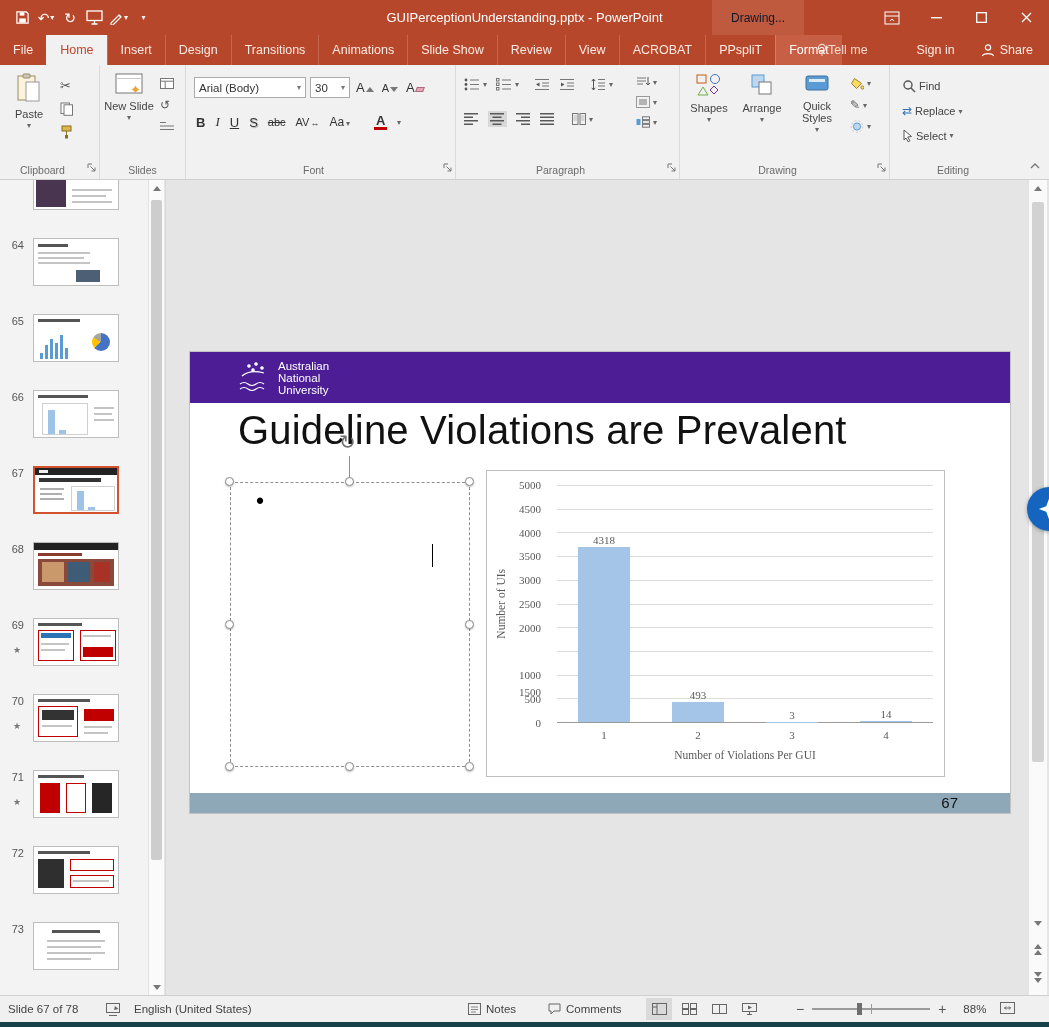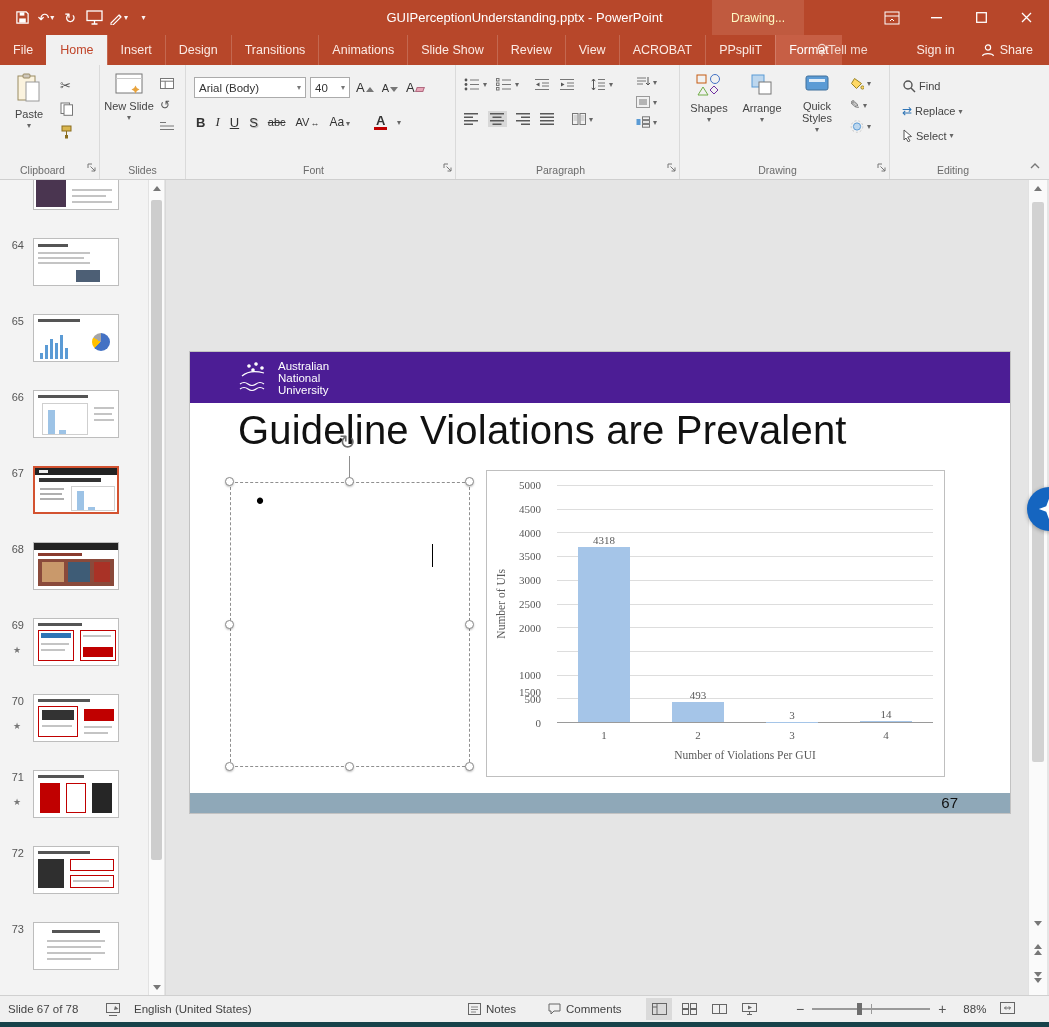--- a/index.html
+++ b/index.html
@@ -6,21 +6,21 @@
   html,body{width:1049px;height:1027px;}
   body{position:relative;overflow:hidden;background:#E5E5E5;font-family:"Liberation Sans",sans-serif;font-size:12px;color:#333;}
 
   
   .titlebar{position:absolute;top:0;left:0;right:0;height:35px;background:#B7472A;color:#fff;}
   .qa{position:absolute;left:10px;top:0;height:35px;display:flex;align-items:center;}
   .qa-item{display:flex;align-items:center;justify-content:center;min-width:24px;height:35px;padding:0 3px;color:#fff;}
   .qa-item .glyph{font-size:14px;line-height:1;}
   .qa-caret{font-size:8px;margin-left:1px;opacity:.95;}
   .tb-title{position:absolute;left:0;right:0;top:0;height:35px;display:flex;align-items:center;justify-content:center;font-size:13px;pointer-events:none;}
-  .ctx-chip{position:absolute;left:712px;top:0;width:92px;height:35px;background:#C05A3F;display:flex;align-items:center;justify-content:center;color:#fef9c3;font-size:12px;}
+  .ctx-chip{position:absolute;left:712px;top:0;width:92px;height:35px;background:#C05A3F;display:flex;align-items:center;justify-content:center;color:#0f172a;font-size:12px;}
   .win-cluster{position:absolute;right:0;top:0;height:35px;display:flex;}
   .win-btn{width:45px;height:35px;display:flex;align-items:center;justify-content:center;}
 
   
   .tabs{position:absolute;top:35px;left:0;right:0;height:30px;background:#B7472A;display:flex;color:#FBEAE4;font-size:12.5px;}
   .tab{display:flex;align-items:center;padding:0 13px;border-left:1px solid rgba(255,255,255,.18);}
   .tab:first-child{border-left:none;}
   .tab.active{background:#F1F1F1;color:#C0452A;border-left-color:transparent;}
   .tab.contextual{background:#C75F45;color:#fff;}
   .tabs-right{position:absolute;right:0;top:0;height:30px;display:flex;align-items:center;gap:26px;padding-right:16px;color:#FBEAE4;}
@@ -305,21 +305,21 @@
     </div>
     <div class="glabel full">Slides</div>
   </div>
 
   <div class="rgroup" style="left:186px;width:270px;">
     <div class="combo" style="left:8px;top:12px;width:112px;justify-content:space-between;">
       <span>Arial (Body)</span>
         <span class="cmb-caret">▾</span>
     </div>
     <div class="combo" style="left:124px;top:12px;width:40px;">
-      <span>40</span>
+      <span>30</span>
         <span class="cmb-caret">▾</span>
     </div>
     <div class="row" style="left:170px;top:12px;gap:8px;height:21px;">
       <button class="ltr">
           <span style="font-size:13px;">A</span>
           <span class="tri-up" style="margin-left:1px;"></span>
         </button>
       <button class="ltr">
           <span style="font-size:11px;">A</span>
           <span class="tri-down" style="margin-left:1px;"></span>

